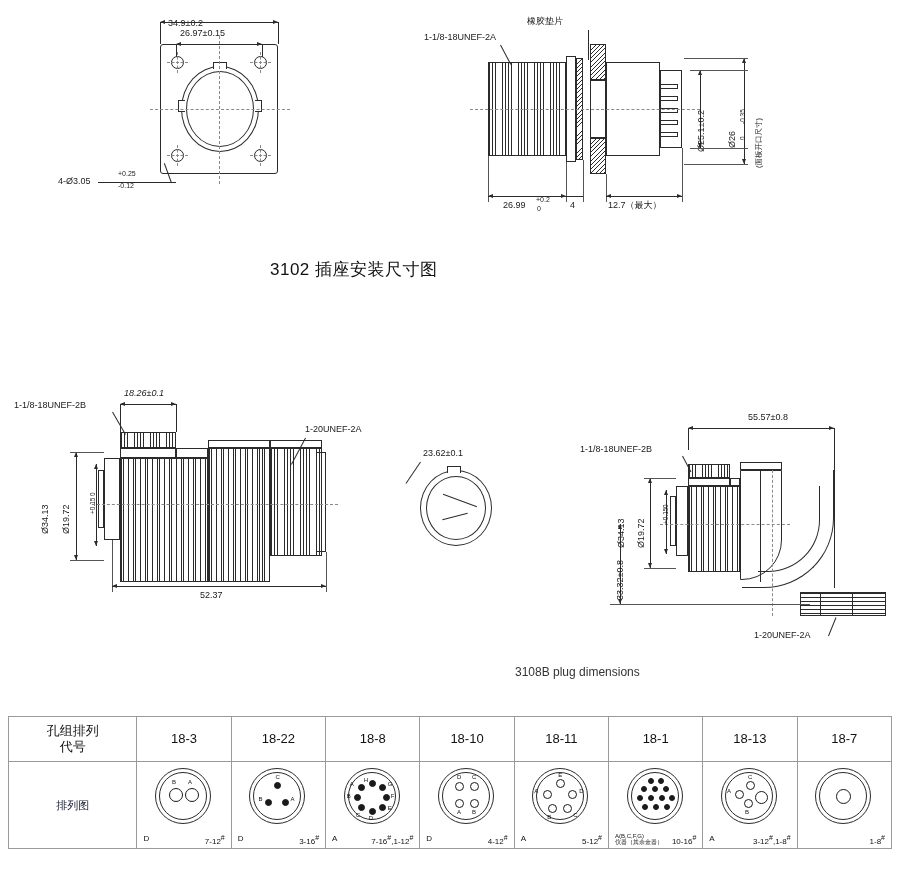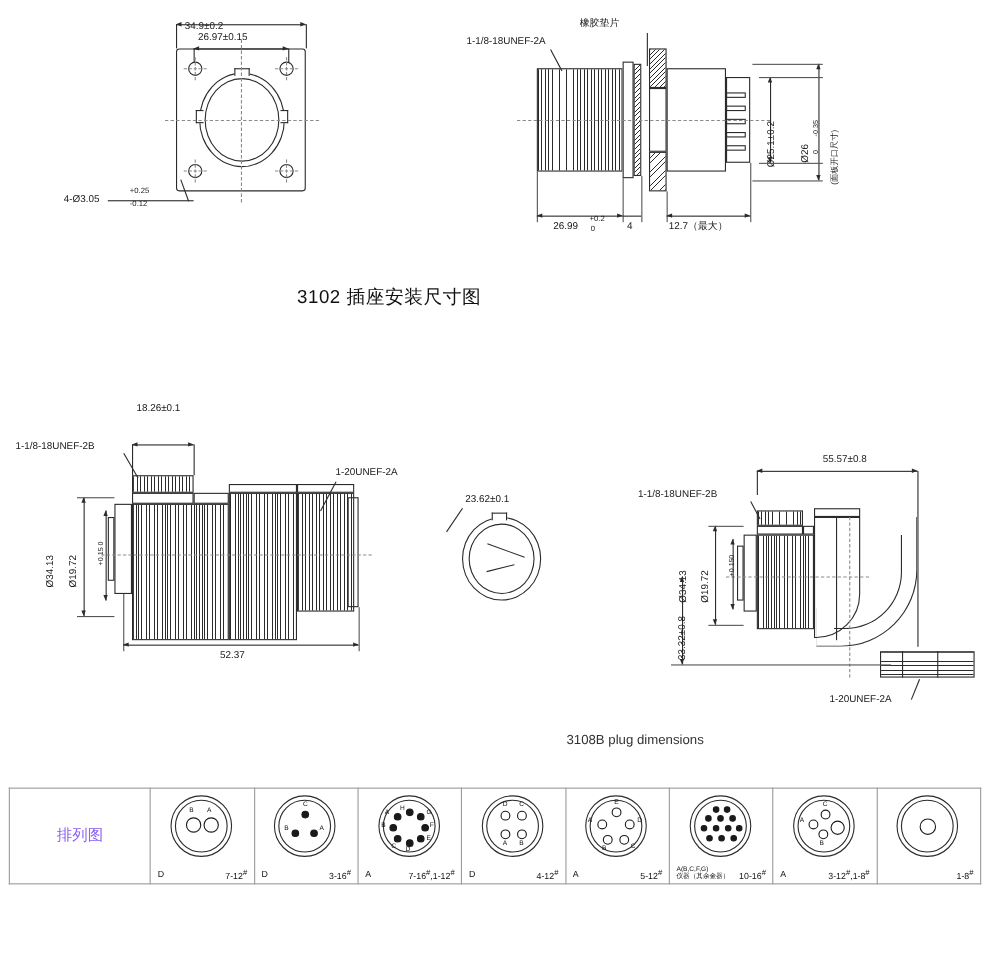--- a/index.html
+++ b/index.html
@@ -162,22 +162,22 @@
     font-size: 11px;
     padding: 0;
   }
   .tbl .hdr-cell {
     height: 44px;
     font-size: 13px;
     color: #111;
     line-height: 1.25;
   }
   .tbl .row-lbl {
-    font-size: 14px;
-    color: #8b5cf6;
+    font-size: 11px;
+    color: #0f172a;
   }
   .tbl .body-cell {
     height: 86px;
     position: relative;
   }
   .cellwrap {
     position: relative;
     width: 100%;
     height: 86px;
   }
@@ -359,21 +359,21 @@
 
   <div class="caption" style="left:270px;top:258px;">
     <div class="cn">3102 插座安装尺寸图</div>
   </div>
 
   <div>
 
     <div class="lbl" style="left:14px;top:400px;">1-1/8-18UNEF-2B</div>
     <div class="ln" style="left:112px;top:412px;width:1px;height:26px;transform:rotate(-30deg);transform-origin:top;"></div>
 
-    <div class="lbl" style="left:124px;top:366px;">18.26±0.1</div>
+    <div class="lbl" style="left:124px;top:388px;font-style:italic;">18.26±0.1</div>
     <div class="dim-line" style="left:120px;top:404px;width:56px;"></div>
     <div class="arrow-l" style="left:120px;top:402px;"></div>
     <div class="arrow-r" style="left:171px;top:402px;"></div>
     <div class="dim-tick" style="left:120px;top:404px;height:28px;"></div>
     <div class="dim-tick" style="left:176px;top:404px;height:28px;"></div>
 
     <div class="lbl" style="left:305px;top:424px;">1-20UNEF-2A</div>
     <div class="ln" style="left:305px;top:438px;width:1px;height:30px;transform:rotate(28deg);transform-origin:top;"></div>
 
     <div class="thread" style="left:120px;top:432px;width:56px;height:16px;"></div>
@@ -486,20 +486,34 @@
   <div class="caption" style="left:515px;top:662px;">
     <div class="en">3108B plug dimensions</div>
   </div>
 
   <table class="tbl">
     <colgroup>
       <col style="width:128px">
       <col span="8" style="width:94px">
     </colgroup>
     <tbody>
+      <tr>
+        <td class="hdr-cell">
+          <div>孔组排列</div>
+          <div>代号</div>
+        </td>
+        <td class="hdr-cell">18-3</td>
+        <td class="hdr-cell">18-22</td>
+        <td class="hdr-cell">18-8</td>
+        <td class="hdr-cell">18-10</td>
+        <td class="hdr-cell">18-11</td>
+        <td class="hdr-cell">18-1</td>
+        <td class="hdr-cell">18-13</td>
+        <td class="hdr-cell">18-7</td>
+      </tr>
       <tr>
         <td class="row-lbl">排列图</td>
 
         <td class="body-cell">
           <div class="cellwrap">
             <div class="pat">
               <div class="pat-outer"></div>
                 <div class="pat-inner"></div>
               <div class="pin" style="left:14px;top:20px;width:14px;height:14px;"></div>
               <div class="pin" style="left:30px;top:20px;width:14px;height:14px;"></div>

